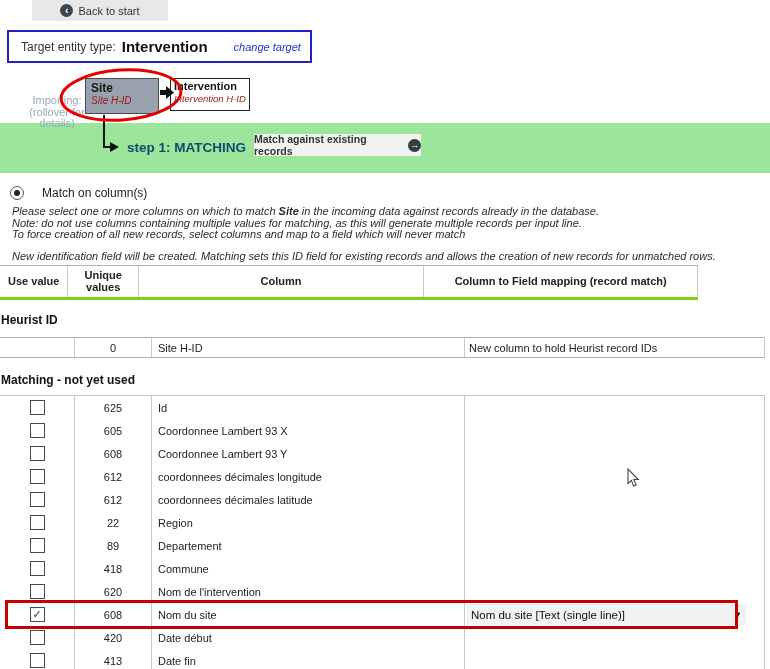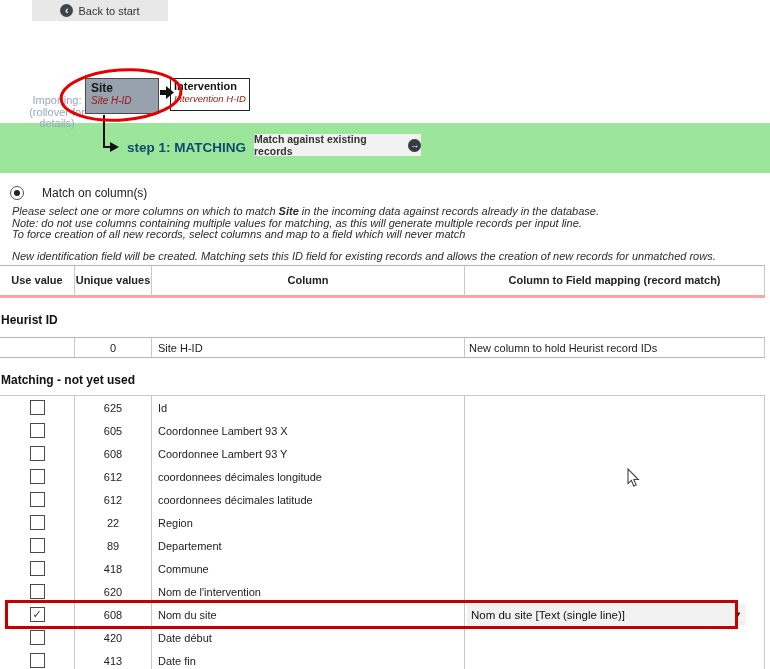--- a/index.html
+++ b/index.html
@@ -50,22 +50,22 @@
          display:inline-flex;align-items:center;justify-content:center;cursor:pointer;}
   .radio .dot{width:6px;height:6px;border-radius:50%;background:#222;}
   .radio-label{font-size:12px;color:#222;margin-left:18px;}
   .instr{position:absolute;left:12px;top:206px;width:750px;font-size:11px;line-height:11.5px;
          font-style:italic;color:#2b2b2b;}
   .instr b{font-weight:bold;}
   .note{position:absolute;left:12px;top:250px;width:750px;font-size:11px;line-height:12px;
         font-style:italic;color:#2b2b2b;}
 
   
-  .thead{position:absolute;left:0;top:265px;width:765px;display:flex;
-         border-top:1px solid #b5b5b5;border-bottom:3px solid #fca5a5;background:#fff;}
+  .thead{position:absolute;left:0;top:265px;width:698px;display:flex;
+         border-top:1px solid #b5b5b5;border-bottom:3px solid #84cc16;background:#fff;}
   .thead .hc{font-size:11px;font-weight:bold;color:#222;text-align:center;line-height:12px;
              padding:3px 0 4px 0;box-sizing:border-box;border-right:1px solid #c8c8c8;
              display:flex;align-items:center;justify-content:center;min-height:29px;}
   .w0{width:75px;} .w1{width:77px;} .w2{width:313px;} .w3{width:300px;}
 
   .sec-title{position:absolute;left:1px;font-size:12px;font-weight:bold;color:#111;}
   .t-heurist{top:313px;} .t-matching{top:373px;}
 
   .rowgroup{position:absolute;left:0;width:765px;background:#fff;}
   .rg-heurist{top:337px;border-top:1px solid #b5b5b5;border-bottom:1px solid #b5b5b5;}
@@ -93,20 +93,25 @@
 </head>
 <body>
 
 <div id="app">
 
   <div class="back-bar">
     <span class="back-circle">‹</span>
     <span class="back-label">Back to start</span>
   </div>
 
+  <div class="target-box">
+    <span class="target-label">Target entity type:</span>
+    <span class="target-value">Intervention</span>
+    <span class="target-link">change target</span>
+  </div>
 
   <div class="green-bar"></div>
   <div class="step-label">step 1: MATCHING</div>
   <div class="match-btn">
     <span class="match-btn-label">Match against existing records</span>
     <span class="go-circle">→</span>
   </div>
 
   <div class="importing">
     <div>Importing:</div>

